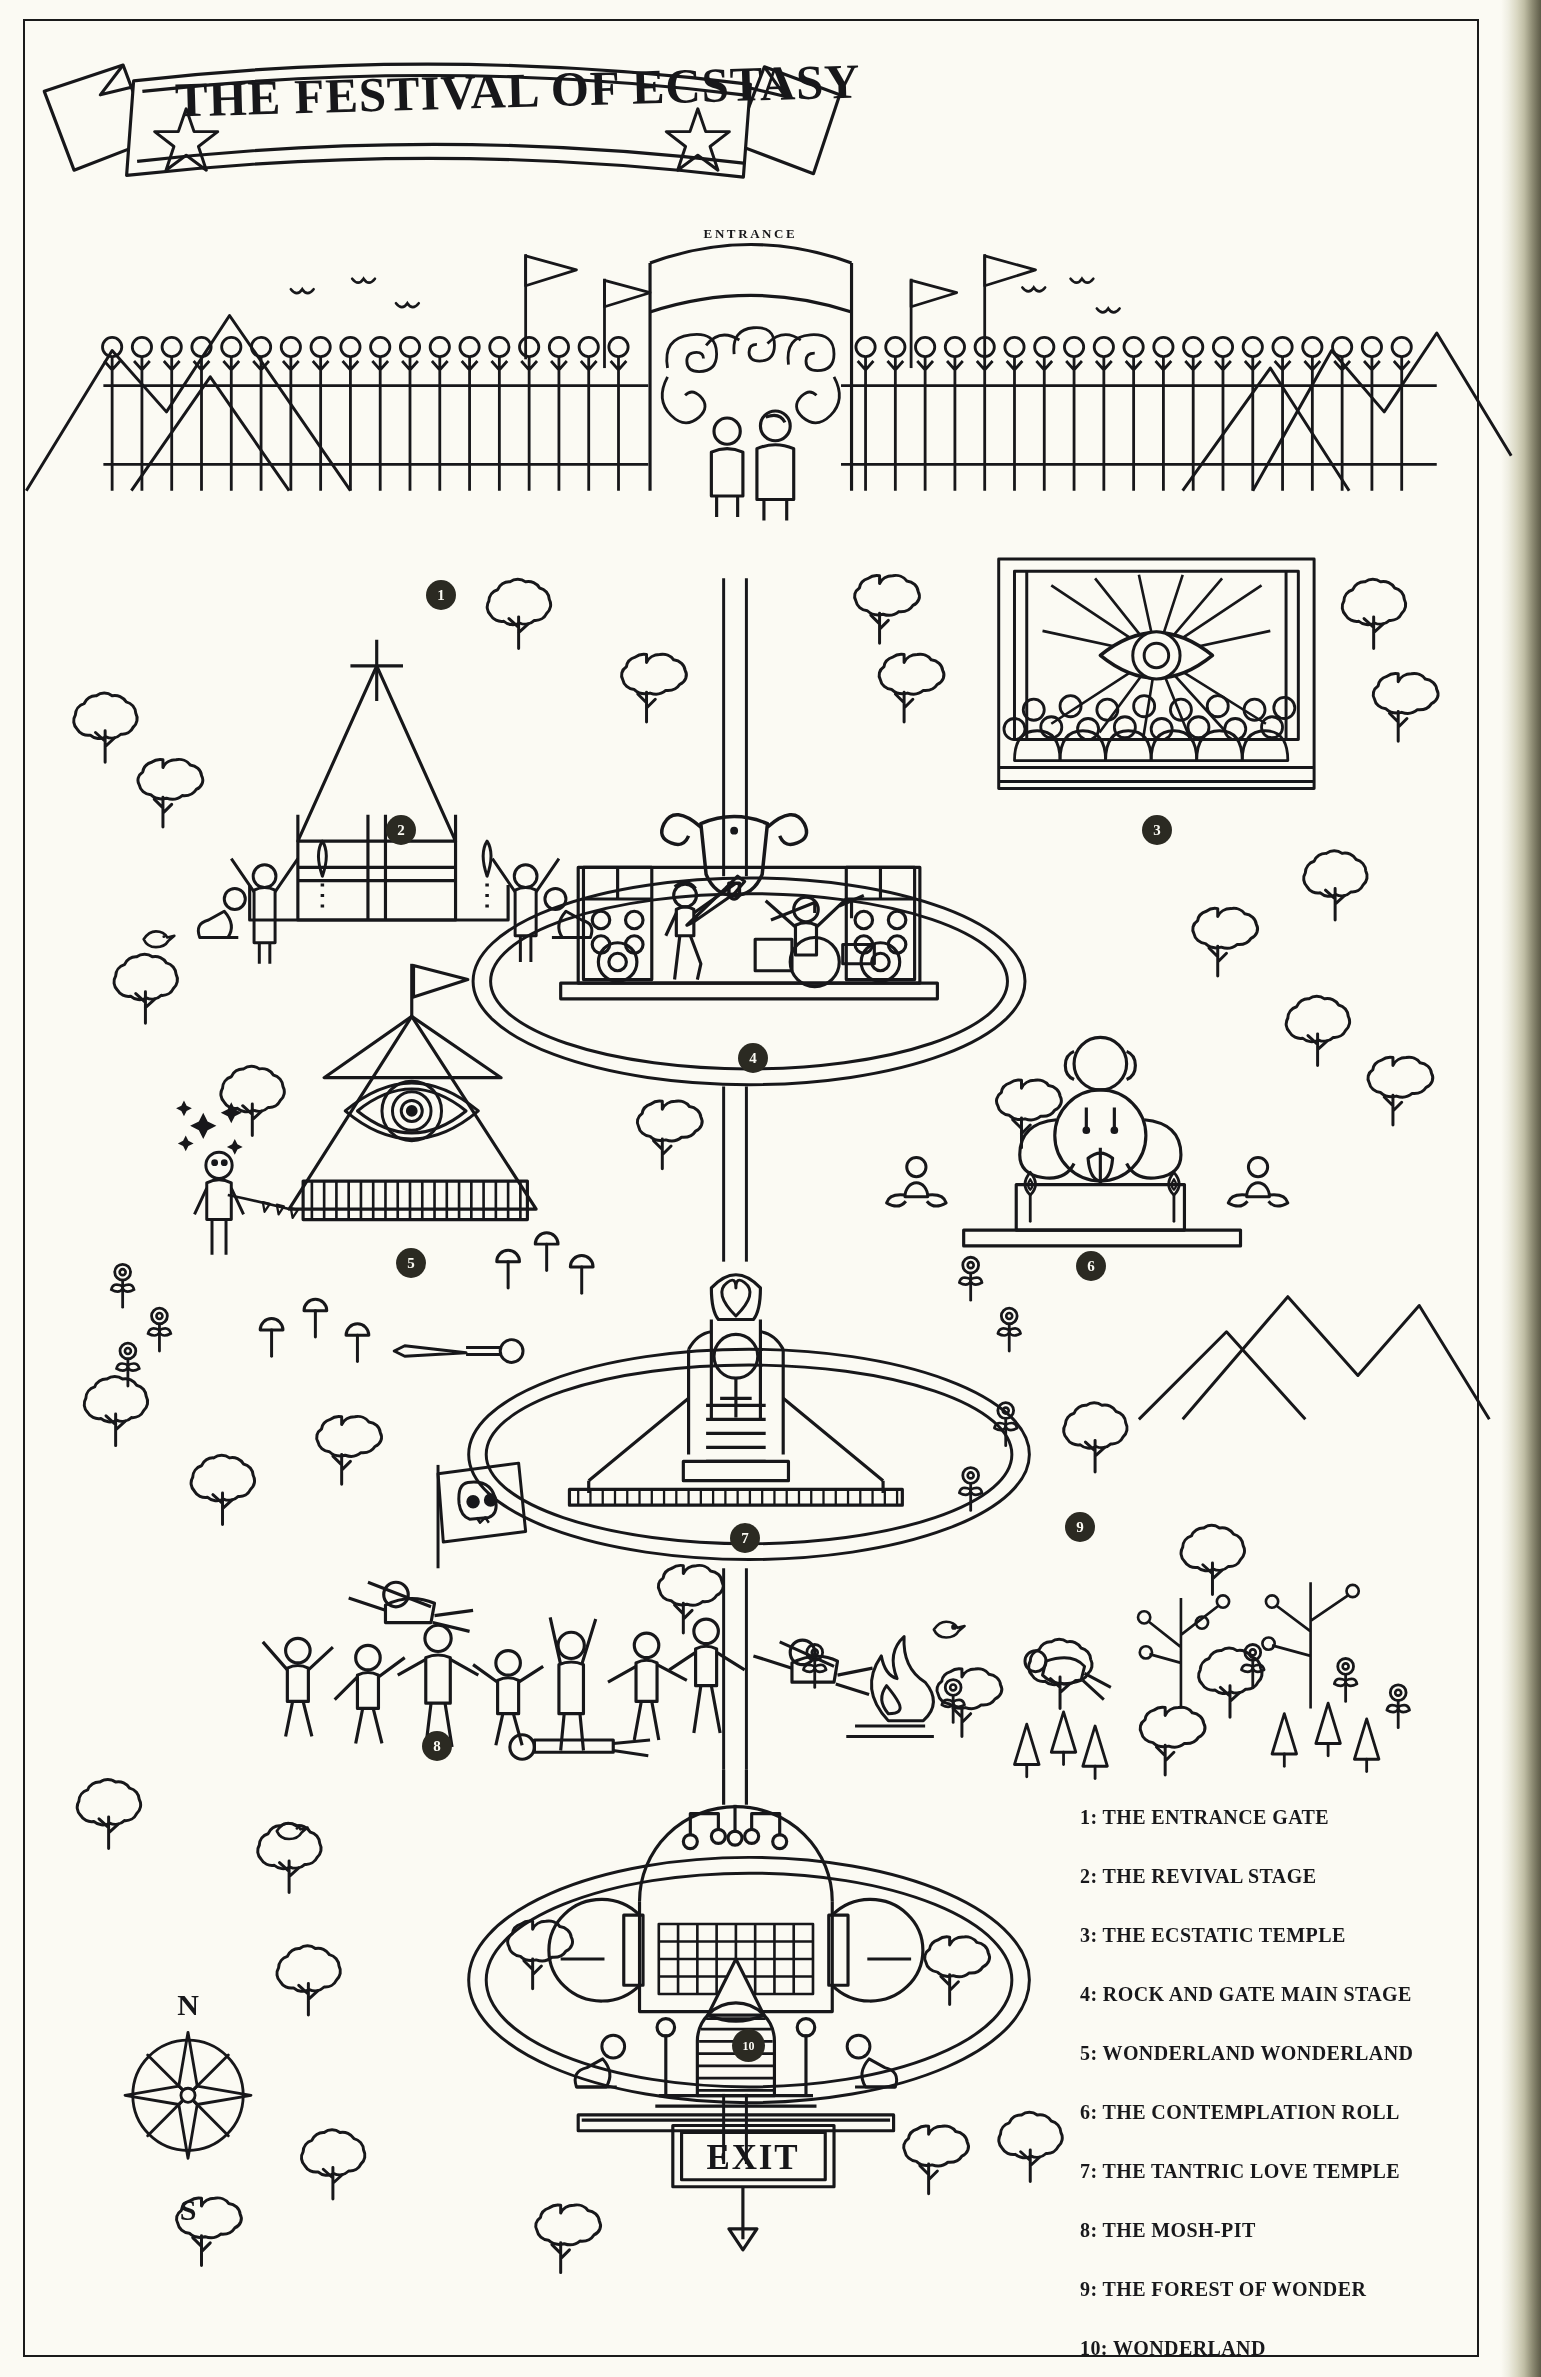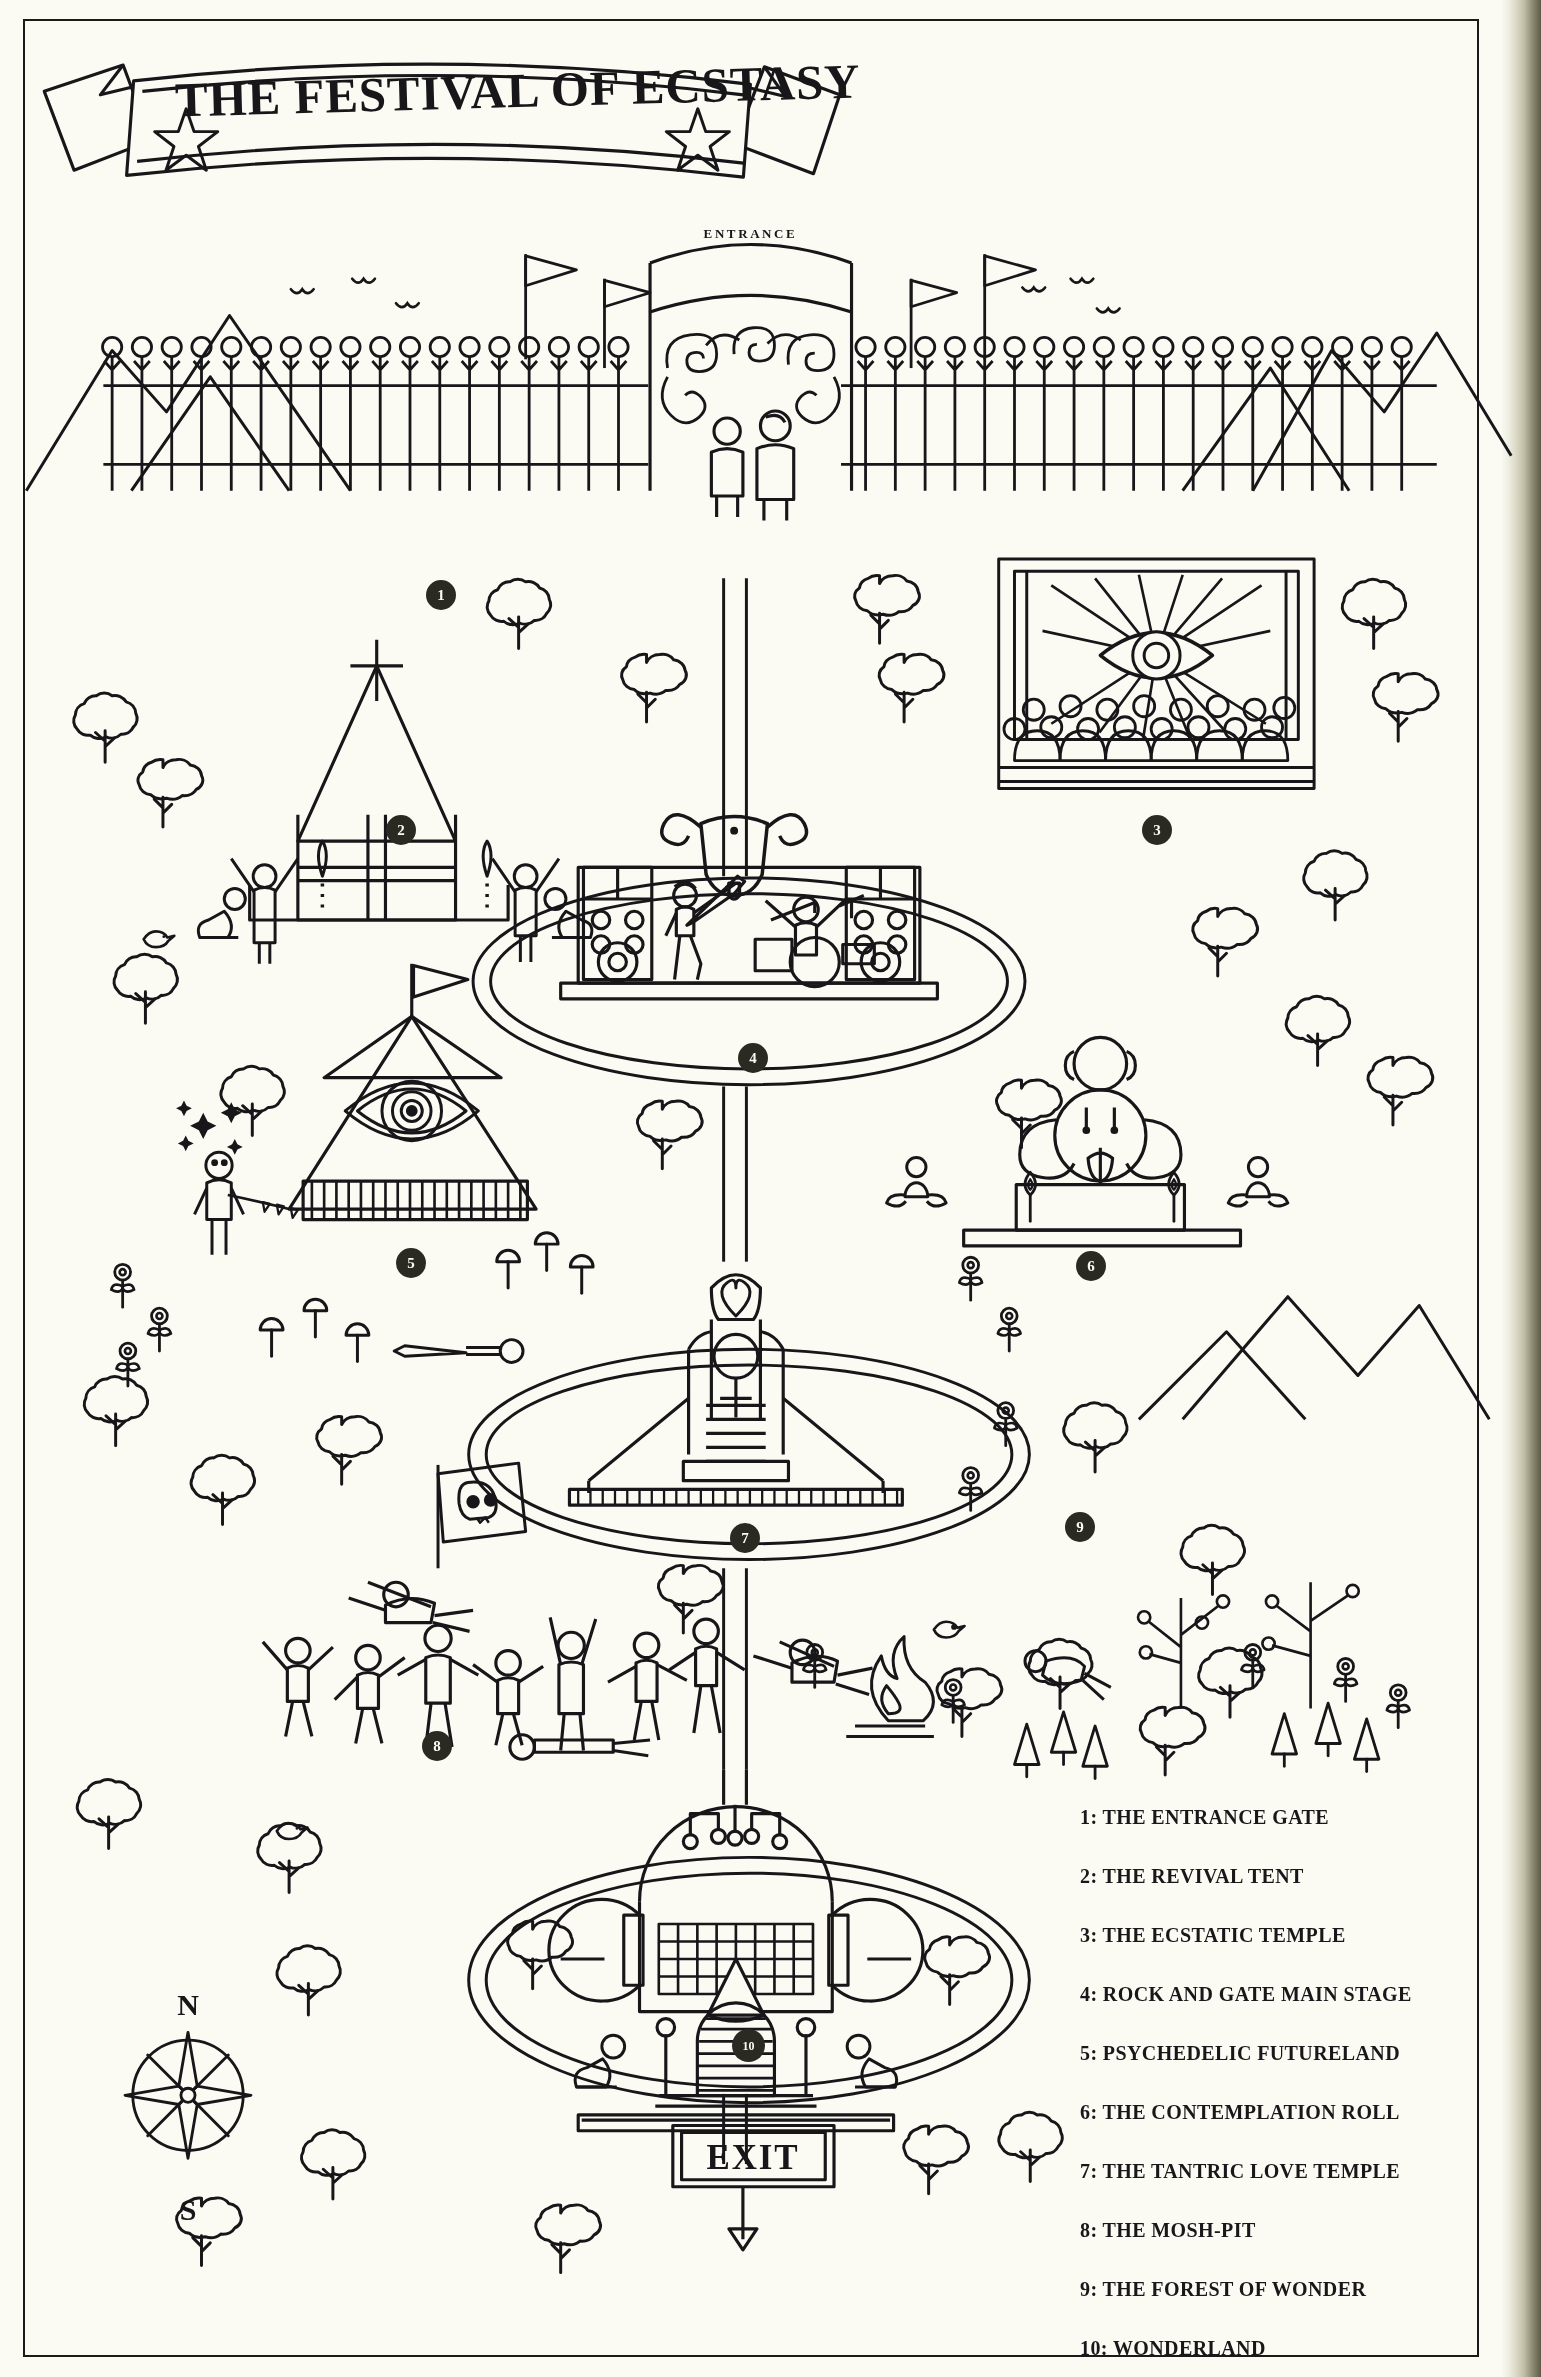--- a/index.html
+++ b/index.html
@@ -896,24 +896,24 @@
       <div class="marker" style="left: 396px; top: 1248px; background: rgb(43, 42, 34);">5</div>
       <div class="marker" style="left: 1076px; top: 1251px; background: rgb(43, 42, 34);">6</div>
       <div class="marker" style="left: 730px; top: 1523px; background: rgb(43, 42, 34);">7</div>
       <div class="marker" style="left: 422px; top: 1731px; background: rgb(43, 42, 34);">8</div>
       <div class="marker" style="left: 1065px; top: 1512px; background: rgb(43, 42, 34);">9</div>
       <div class="marker wide" style="left: 732px; top: 2029px; background: rgb(43, 42, 34);">10</div>
     </div>
 
   <div id="legend">
       <div class="legend-row">1: THE ENTRANCE GATE</div>
-      <div class="legend-row">2: THE REVIVAL TENT</div>
+      <div class="legend-row">2: THE REVIVAL STAGE</div>
       <div class="legend-row">3: THE ECSTATIC TEMPLE</div>
       <div class="legend-row">4: ROCK AND GATE MAIN STAGE</div>
-      <div class="legend-row">5: PSYCHEDELIC FUTURELAND</div>
+      <div class="legend-row">5: WONDERLAND WONDERLAND</div>
       <div class="legend-row">6: THE CONTEMPLATION ROLL</div>
       <div class="legend-row">7: THE TANTRIC LOVE TEMPLE</div>
       <div class="legend-row">8: THE MOSH-PIT</div>
       <div class="legend-row">9: THE FOREST OF WONDER</div>
       <div class="legend-row">10: WONDERLAND</div>
     </div>
 
 </div>
 
 

